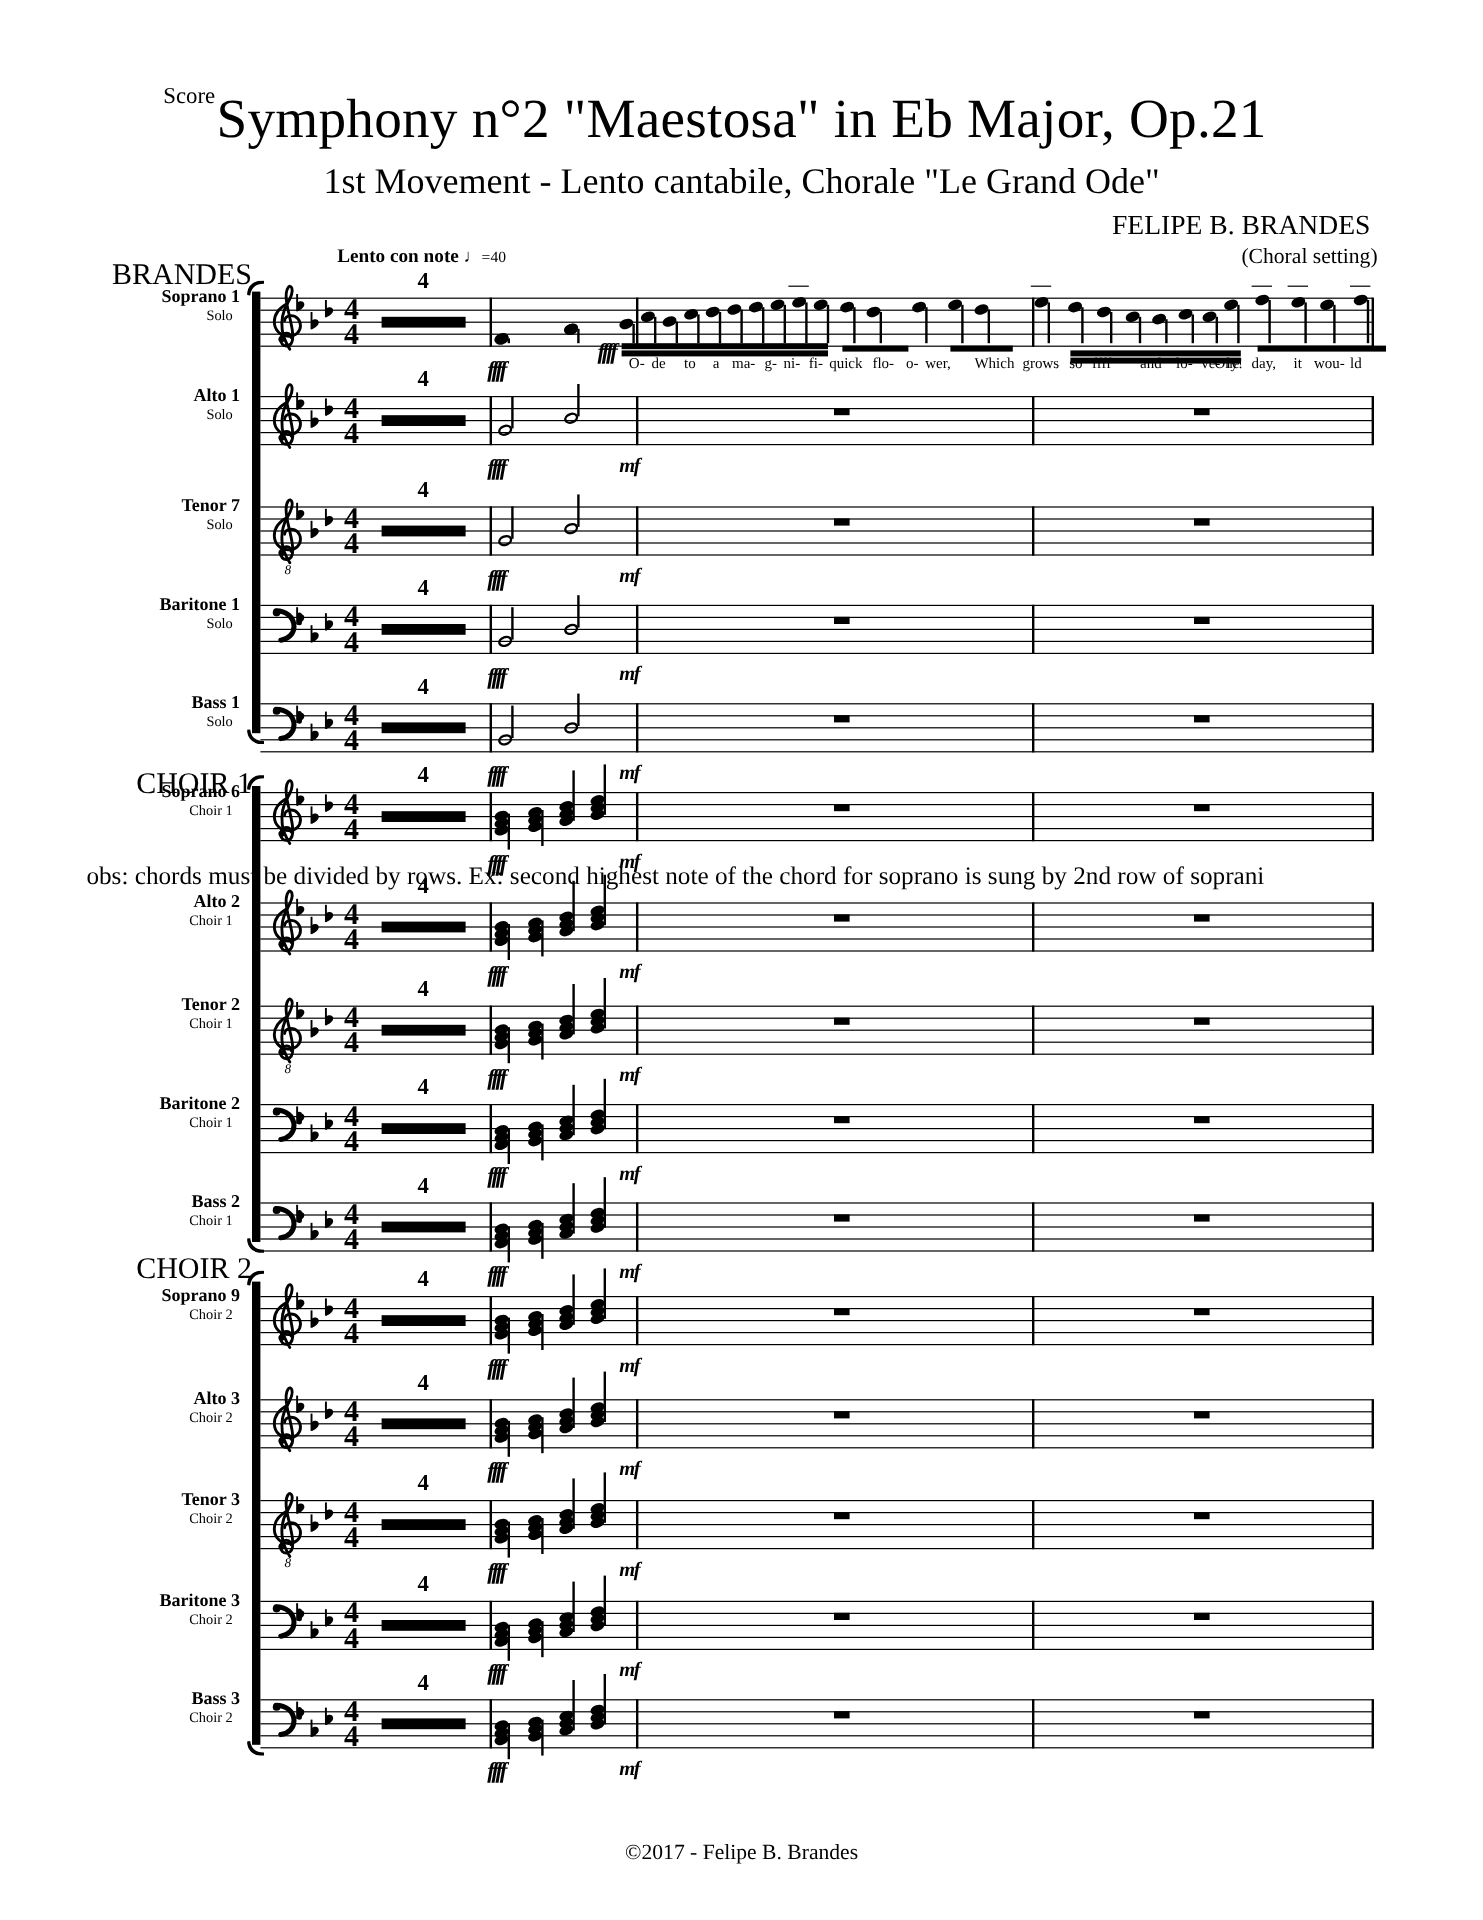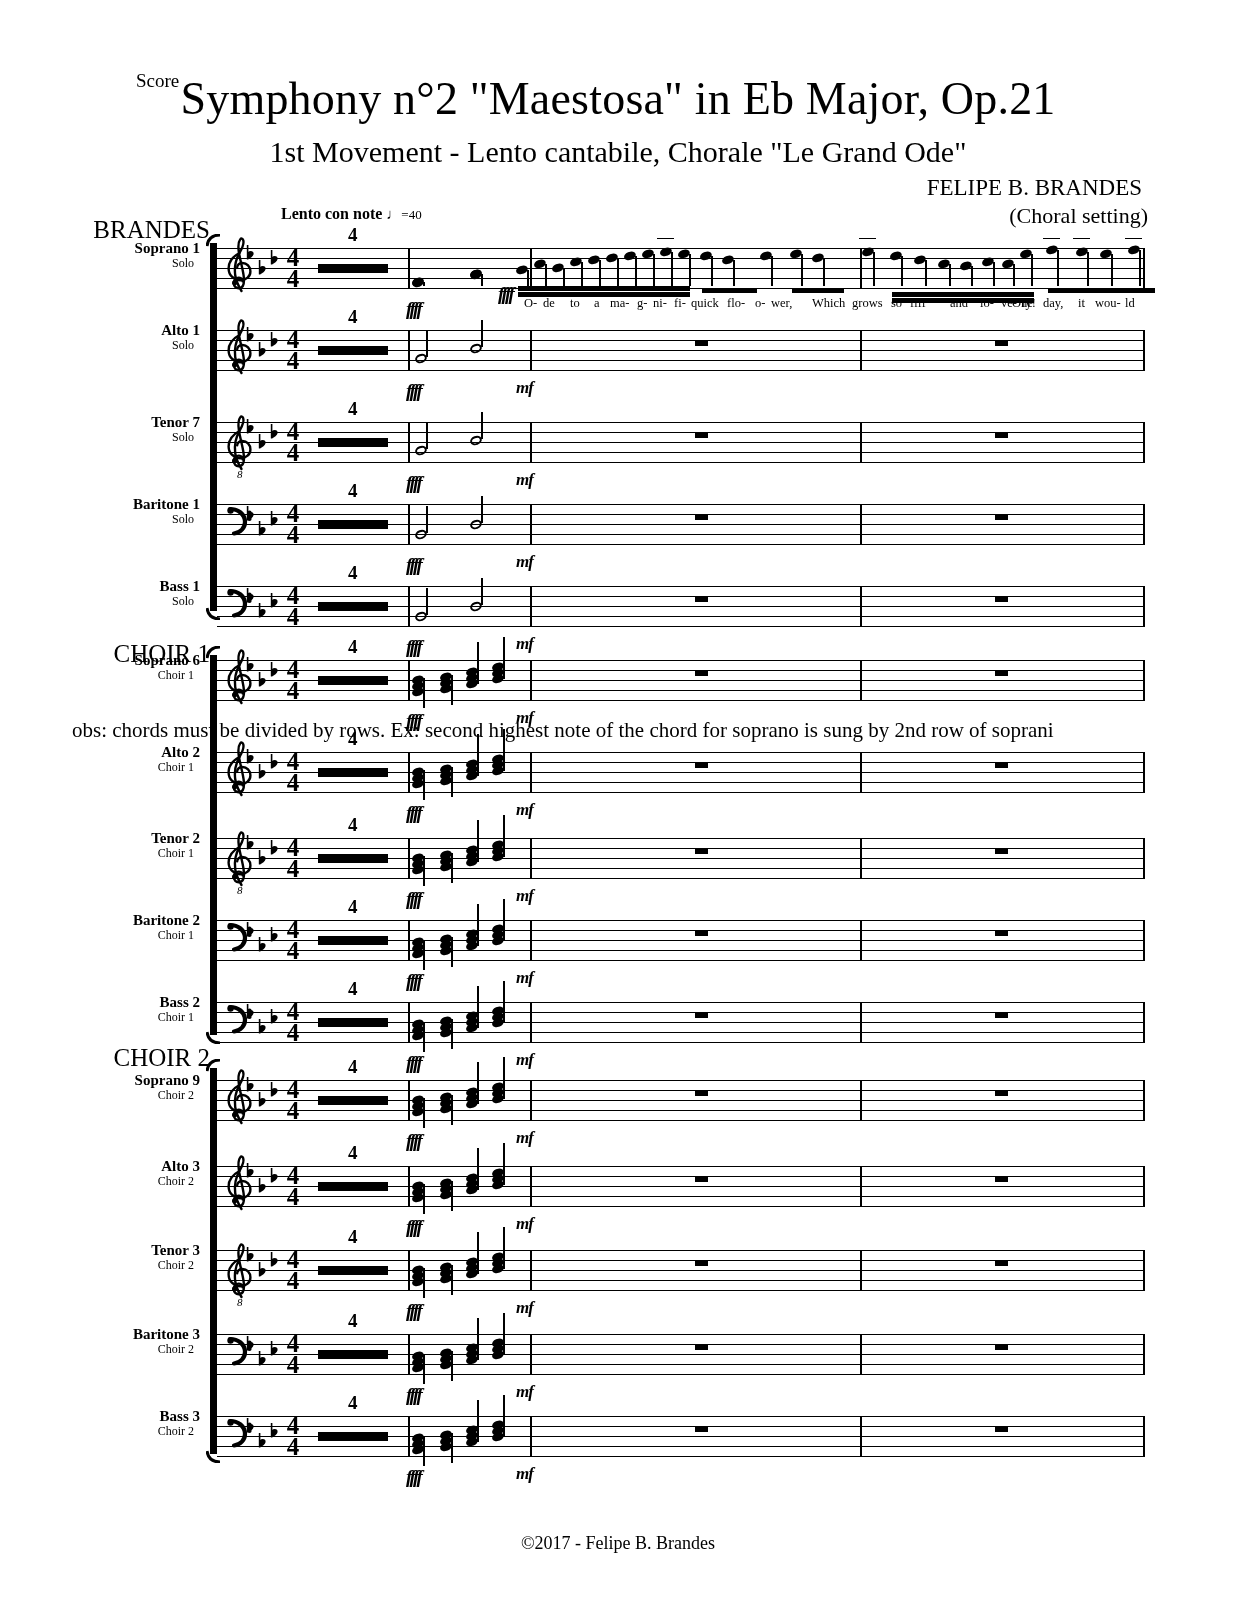--- a/index.html
+++ b/index.html
@@ -10,21 +10,21 @@
     -webkit-font-smoothing:antialiased;
   }
   .abs{position:absolute;}
 
   
   #score-label{left:136px;top:70px;font-size:19px;font-family:"Liberation Serif",serif;}
   #main-title{left:0;top:72px;width:1236px;text-align:center;font-size:46px;
               letter-spacing:.2px;white-space:nowrap;}
   #subtitle{left:0;top:135px;width:1236px;text-align:center;font-size:30px;white-space:nowrap;}
   #composer{right:94px;top:175px;font-size:23px;white-space:nowrap;}
-  #setting{right:88px;top:203px;font-size:22px;white-space:nowrap;}
+  #setting{right:88px;top:203px;font-size:18px;white-space:nowrap;}
   #tempo{left:281px;top:205px;font-size:16px;font-weight:bold;white-space:nowrap;
          font-family:"Liberation Serif",serif;}
   #tempo .bpm{font-weight:normal;font-size:13px;}
   #tempo .qn{font-size:15px;}
 
   
   .group-head{font-size:25px;white-space:nowrap;text-align:right;}
   #grp-soloists{left:40px;top:216px;width:170px;}
   #grp-choir1{left:40px;top:640px;width:170px;}
   #grp-choir2{left:40px;top:1044px;width:170px;}

